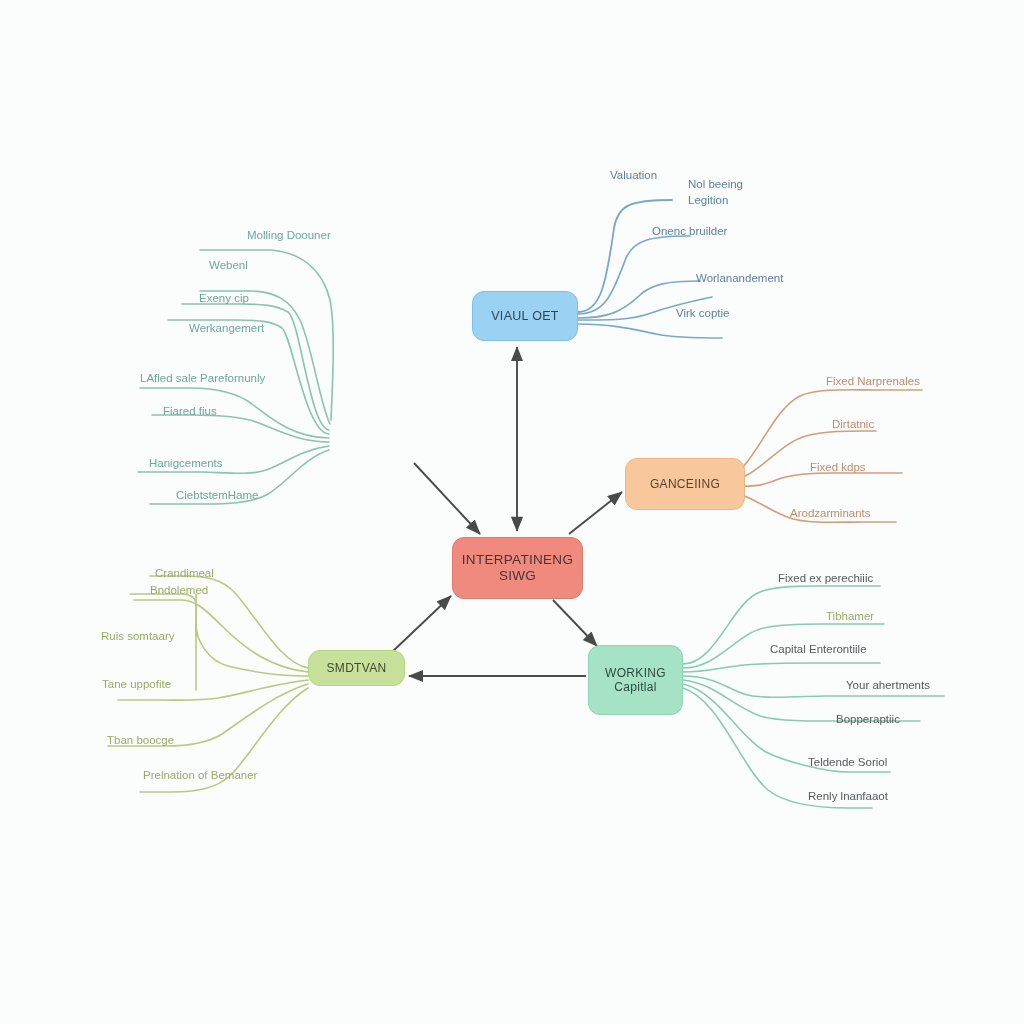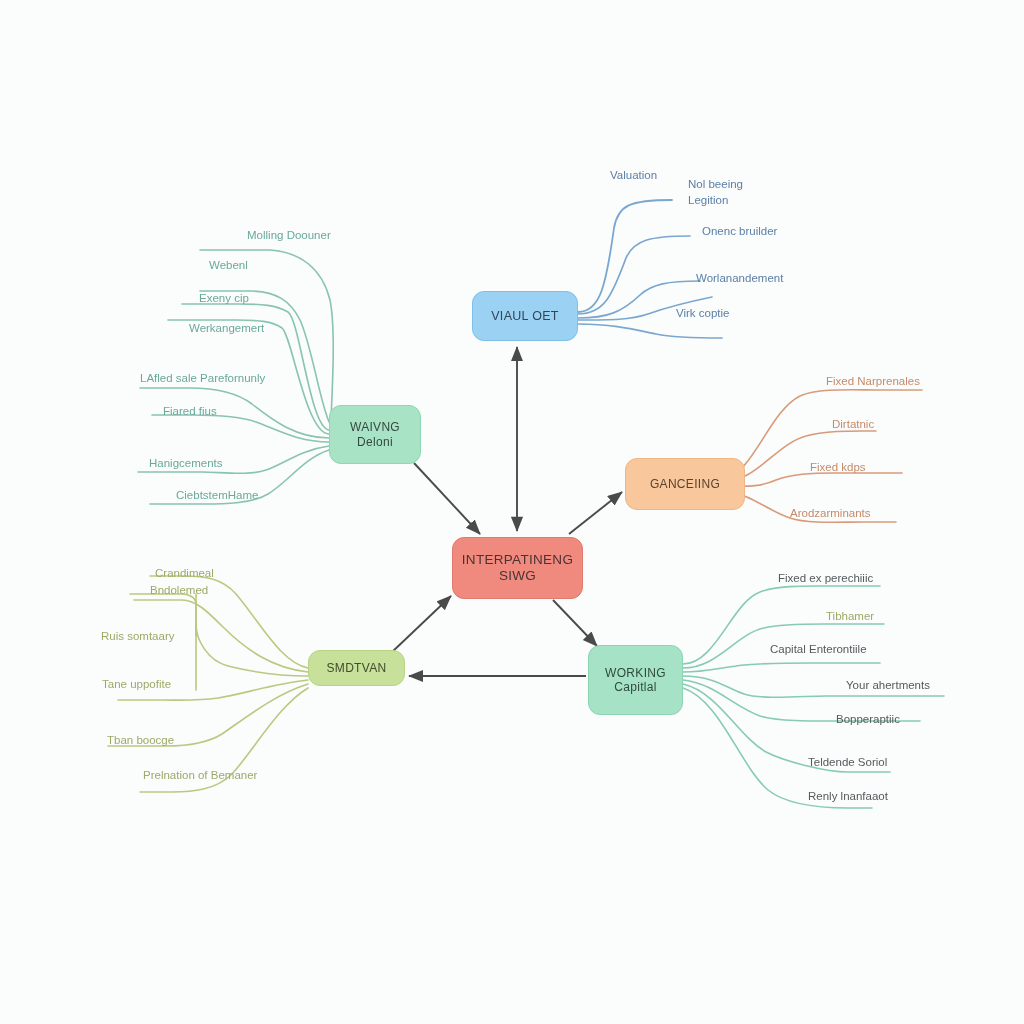--- a/index.html
+++ b/index.html
@@ -168,42 +168,38 @@
 
   <div class="node node-visual" style="background: rgb(155, 210, 244);">
     <span class="l1">VIAUL OET</span>
   </div>
 
   <div class="node node-center" style="background: rgb(240, 138, 126);">
     <span class="l1">INTERPATINENG</span>
     <span class="l2">SIWG</span>
   </div>
 
-  <div class="node node-waiving" style="background: rgb(169, 227, 198);">
-    <span class="l1">WAIVNG</span>
-    <span class="l2">Deloni</span>
-  </div>
 
   <div class="node node-gance" style="background: rgb(248, 199, 155);">
     <span class="l1">GANCEIING</span>
   </div>
 
   <div class="node node-smdtvan" style="background: rgb(199, 224, 154);">
     <span class="l1">SMDTVAN</span>
   </div>
 
   <div class="node node-working" style="background: rgb(165, 226, 198);">
     <span class="l1">WORKING</span>
     <span class="l2">Capitlal</span>
   </div>
 
   <div class="leaf blue" style="left:610px; top:168px;">Valuation</div>
   <div class="leaf blue" style="left:688px; top:177px;">Nol beeing</div>
   <div class="leaf blue" style="left:688px; top:193px;">Legition</div>
-  <div class="leaf blue" style="left:702px; top:224px;">Onenc bruilder</div>
+  <div class="leaf blue" style="left:652px; top:224px;">Onenc bruilder</div>
   <div class="leaf blue" style="left:696px; top:271px;">Worlanandement</div>
   <div class="leaf blue" style="left:676px; top:306px;">Virk coptie</div>
 
   <div class="leaf mint" style="left:247px; top:228px;">Molling Doouner</div>
   <div class="leaf mint" style="left:209px; top:258px;">Webenl</div>
   <div class="leaf mint" style="left:199px; top:291px;">Exeny cip</div>
   <div class="leaf mint" style="left:189px; top:321px;">Werkangemert</div>
   <div class="leaf mint" style="left:140px; top:371px;">LAfled sale Parefornunly</div>
   <div class="leaf mint" style="left:163px; top:404px;">Fiared fius</div>
   <div class="leaf mint" style="left:149px; top:456px;">Hanigcements</div>

